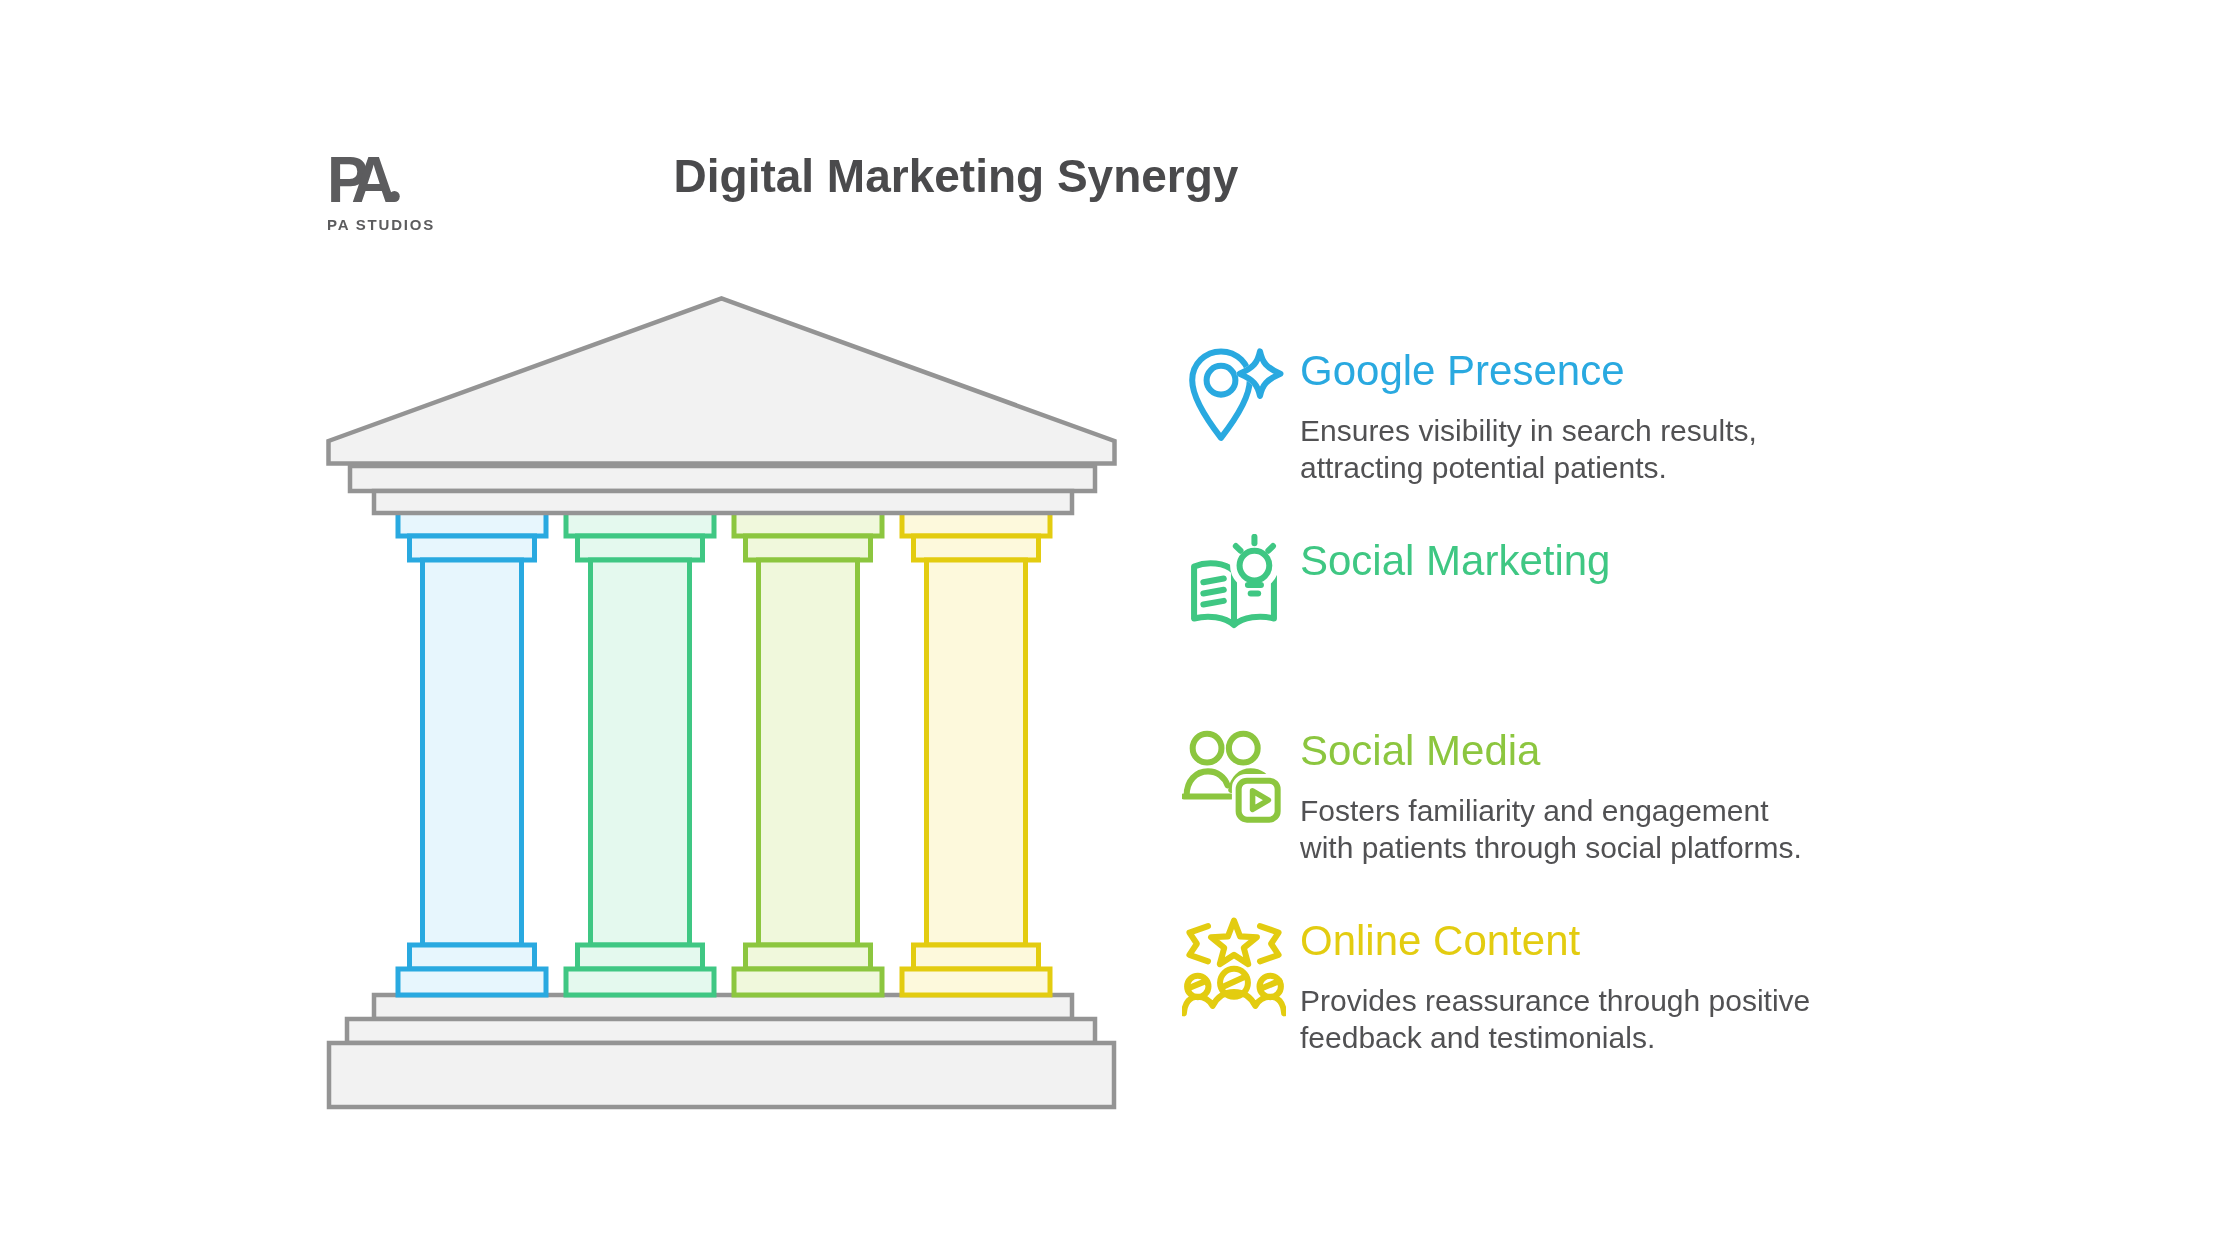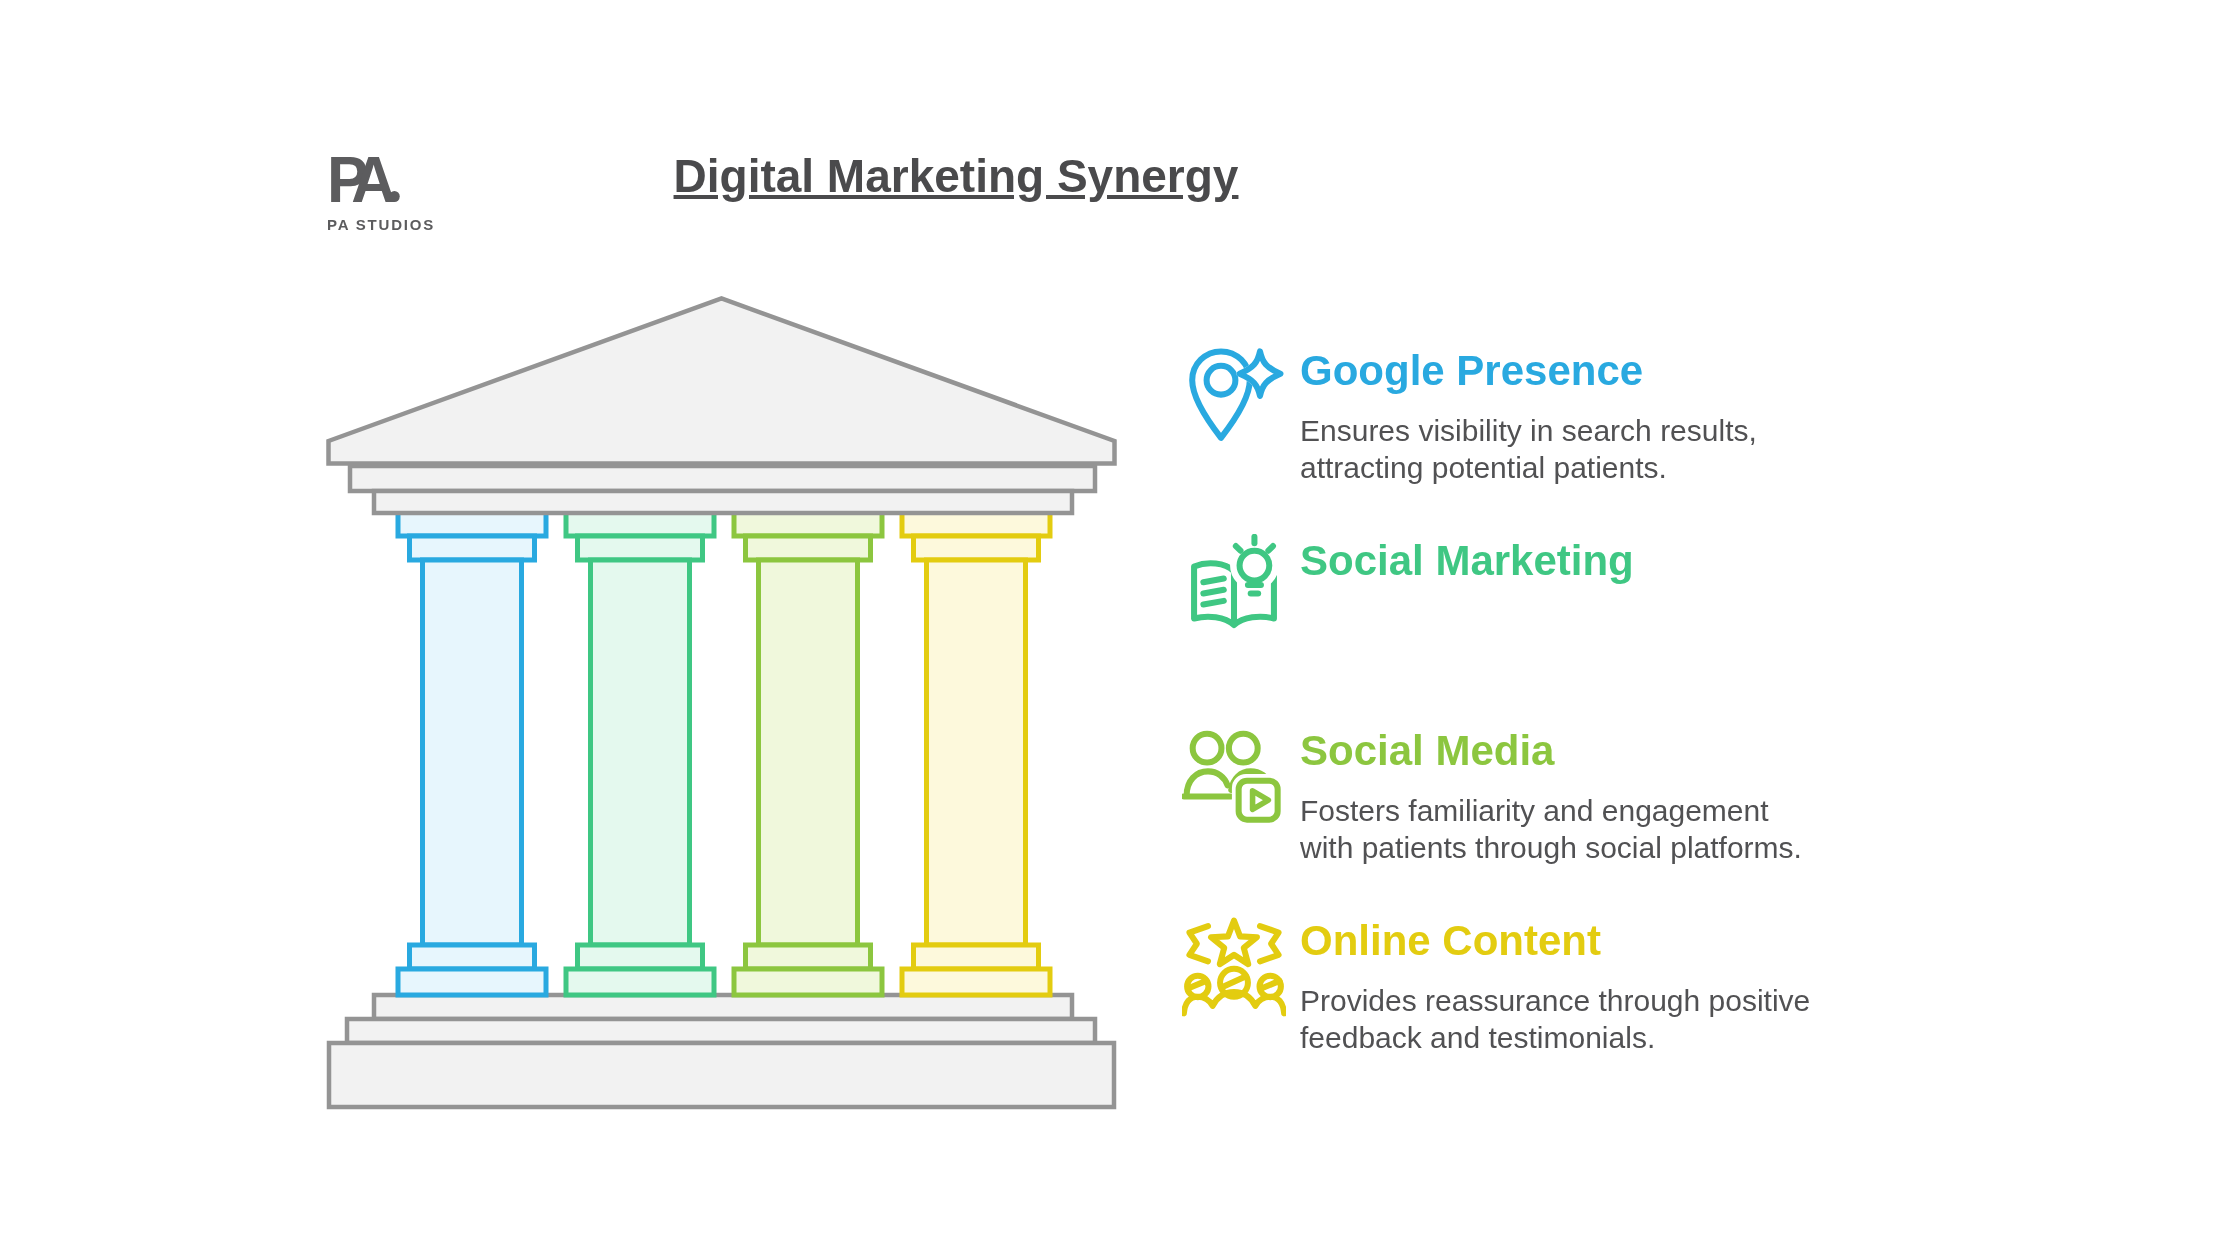--- a/index.html
+++ b/index.html
@@ -24,21 +24,20 @@
   .logo-sub {
     margin-top:4px; font-size:15px; letter-spacing:1.8px;
     color:var(--logo-gray); font-weight:bold; white-space:nowrap;
   }
 
   
   .page-title {
     position:absolute; left:0; top:146px; width:1912px;
     text-align:center; font-size:46px; line-height:60px; font-weight:bold;
     color:var(--text-dark);
-    text-decoration:underline;
   }
 
   
   .temple { position:absolute; left:326px; top:296px; }
   .t-gray { fill:var(--temple-fill); stroke:var(--temple-stroke); stroke-width:4.5; }
   .p-blue   { fill:var(--blue-fill);   stroke:var(--blue);   stroke-width:5; }
   .p-green  { fill:var(--green-fill);  stroke:var(--green);  stroke-width:5; }
   .p-olive  { fill:var(--olive-fill);  stroke:var(--olive);  stroke-width:5; }
   .p-yellow { fill:var(--yellow-fill); stroke:var(--yellow); stroke-width:5; }
 
@@ -50,21 +49,21 @@
     stroke-linecap:round; stroke-linejoin:round;
   }
   .stroke-blue   { stroke:var(--blue); }
   .stroke-green  { stroke:var(--green); }
   .stroke-olive  { stroke:var(--olive); }
   .stroke-yellow { stroke:var(--yellow); }
   .halo { stroke:#ffffff; fill:#ffffff; }
   .fill-none { fill:none; }
 
   .item-text { position:absolute; left:118px; top:10px; width:620px; }
-  .item-title { font-size:42px; line-height:50px; font-weight:700; }
+  .item-title { font-size:42px; line-height:50px; font-weight:400; }
   .c-blue   { color:var(--blue); }
   .c-green  { color:var(--green); }
   .c-olive  { color:var(--olive); }
   .c-yellow { color:var(--yellow); }
   .item-desc {
     margin-top:16px; font-size:30px; line-height:37px;
     color:var(--desc-gray); white-space:pre-line;
   }
 </style>
 <title>Digital Marketing Synergy</title></head>

